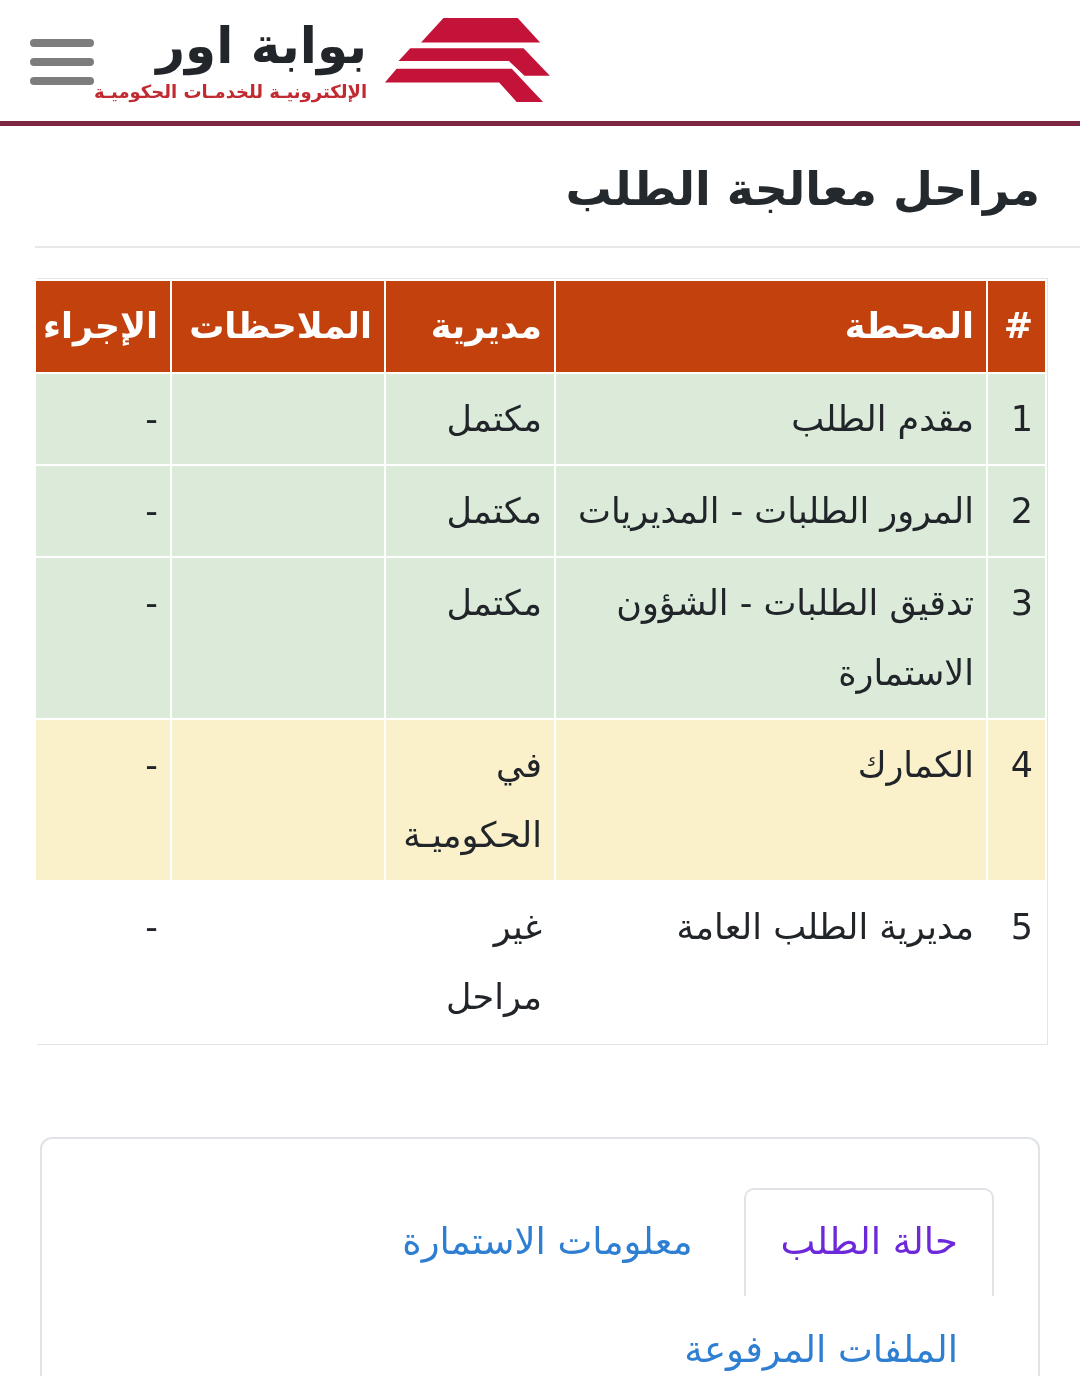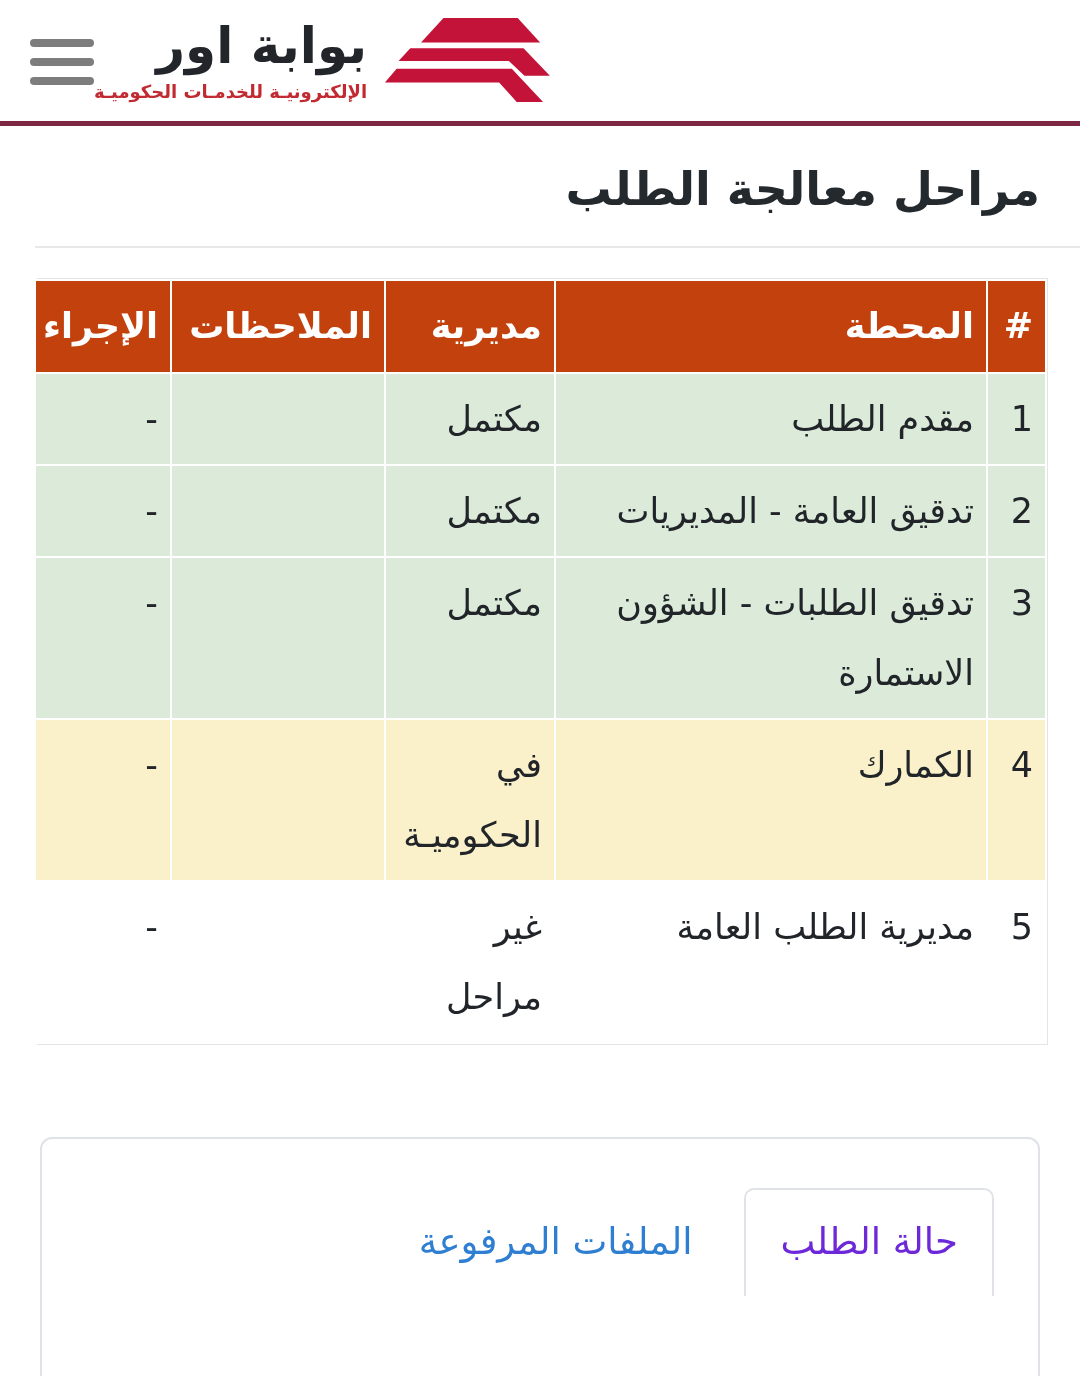--- a/index.html
+++ b/index.html
@@ -159,21 +159,21 @@
       <tbody>
         <tr class="row-completed">
           <td class="col-num">1</td>
           <td>مقدم الطلب</td>
           <td>مكتمل</td>
           <td></td>
           <td>-</td>
         </tr>
         <tr class="row-completed">
           <td class="col-num">2</td>
-          <td>تدقيق العامة - المديريات</td>
+          <td>المرور الطلبات - المديريات</td>
           <td>مكتمل</td>
           <td></td>
           <td>-</td>
         </tr>
         <tr class="row-completed">
           <td class="col-num">3</td>
           <td>تدقيق الطلبات - الشؤون الاستمارة</td>
           <td>مكتمل</td>
           <td></td>
           <td>-</td>
@@ -192,17 +192,18 @@
           <td></td>
           <td>-</td>
         </tr>
       </tbody>
     </table>
   </div>
 
   <div class="tabs-card">
     <div class="nav-tabs">
       <div class="nav-link active">حالة الطلب</div>
+      <div class="nav-link">معلومات الاستمارة</div>
       <div class="nav-link">الملفات المرفوعة</div>
     </div>
   </div>
 
 </div>
 
 </body></html>

